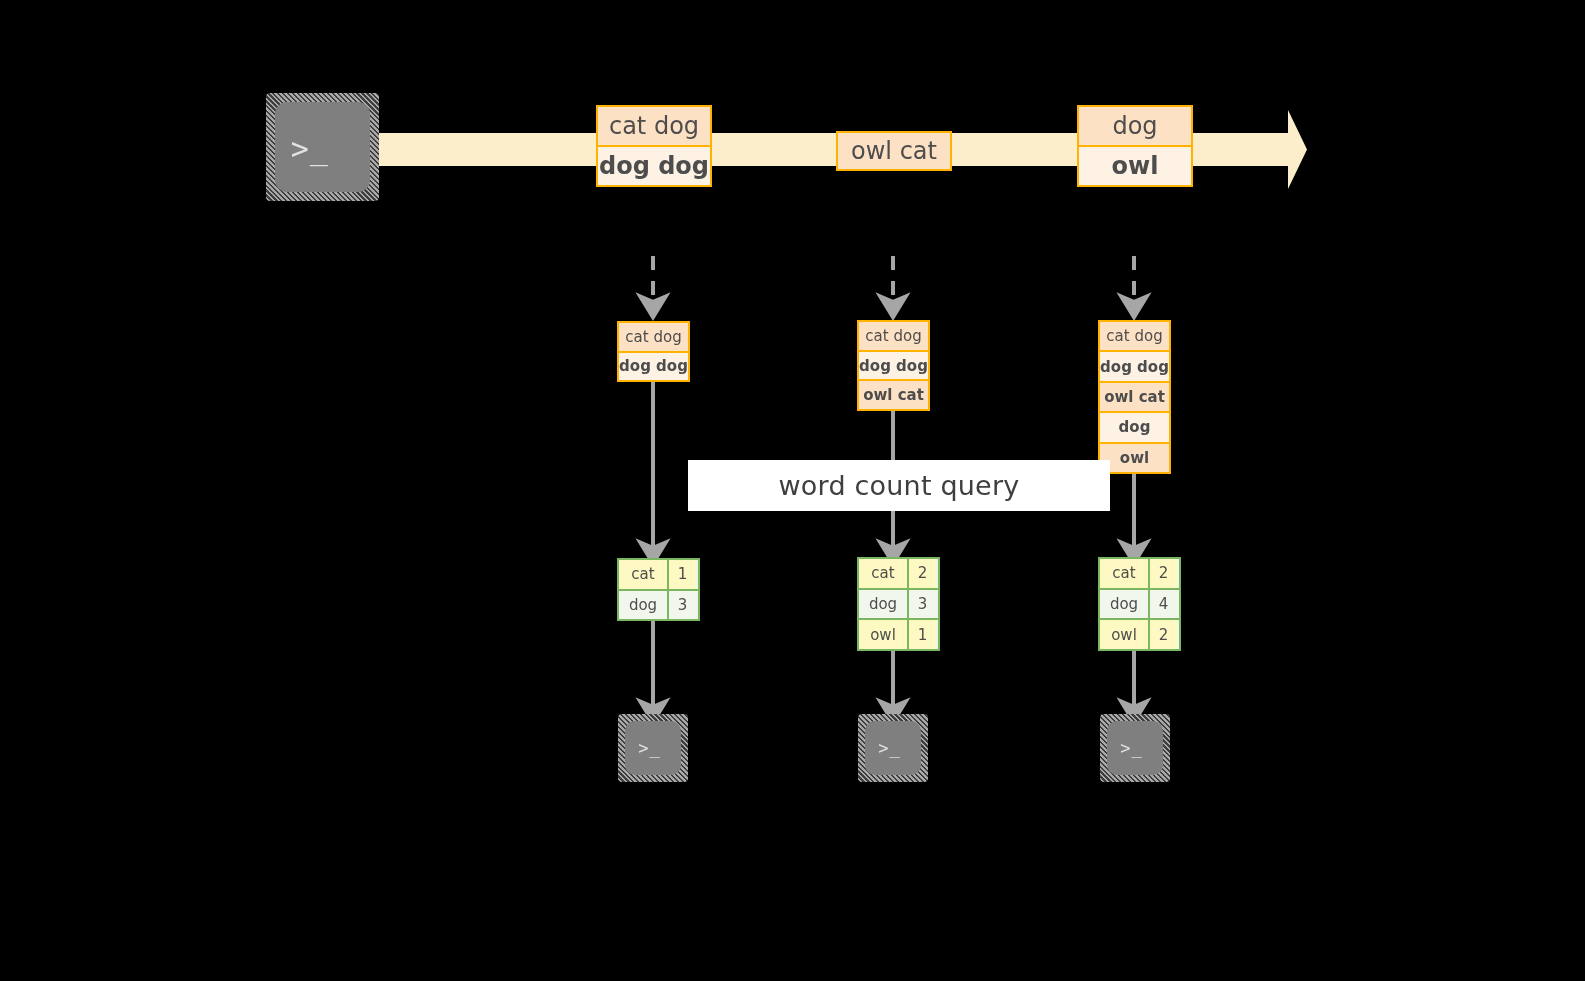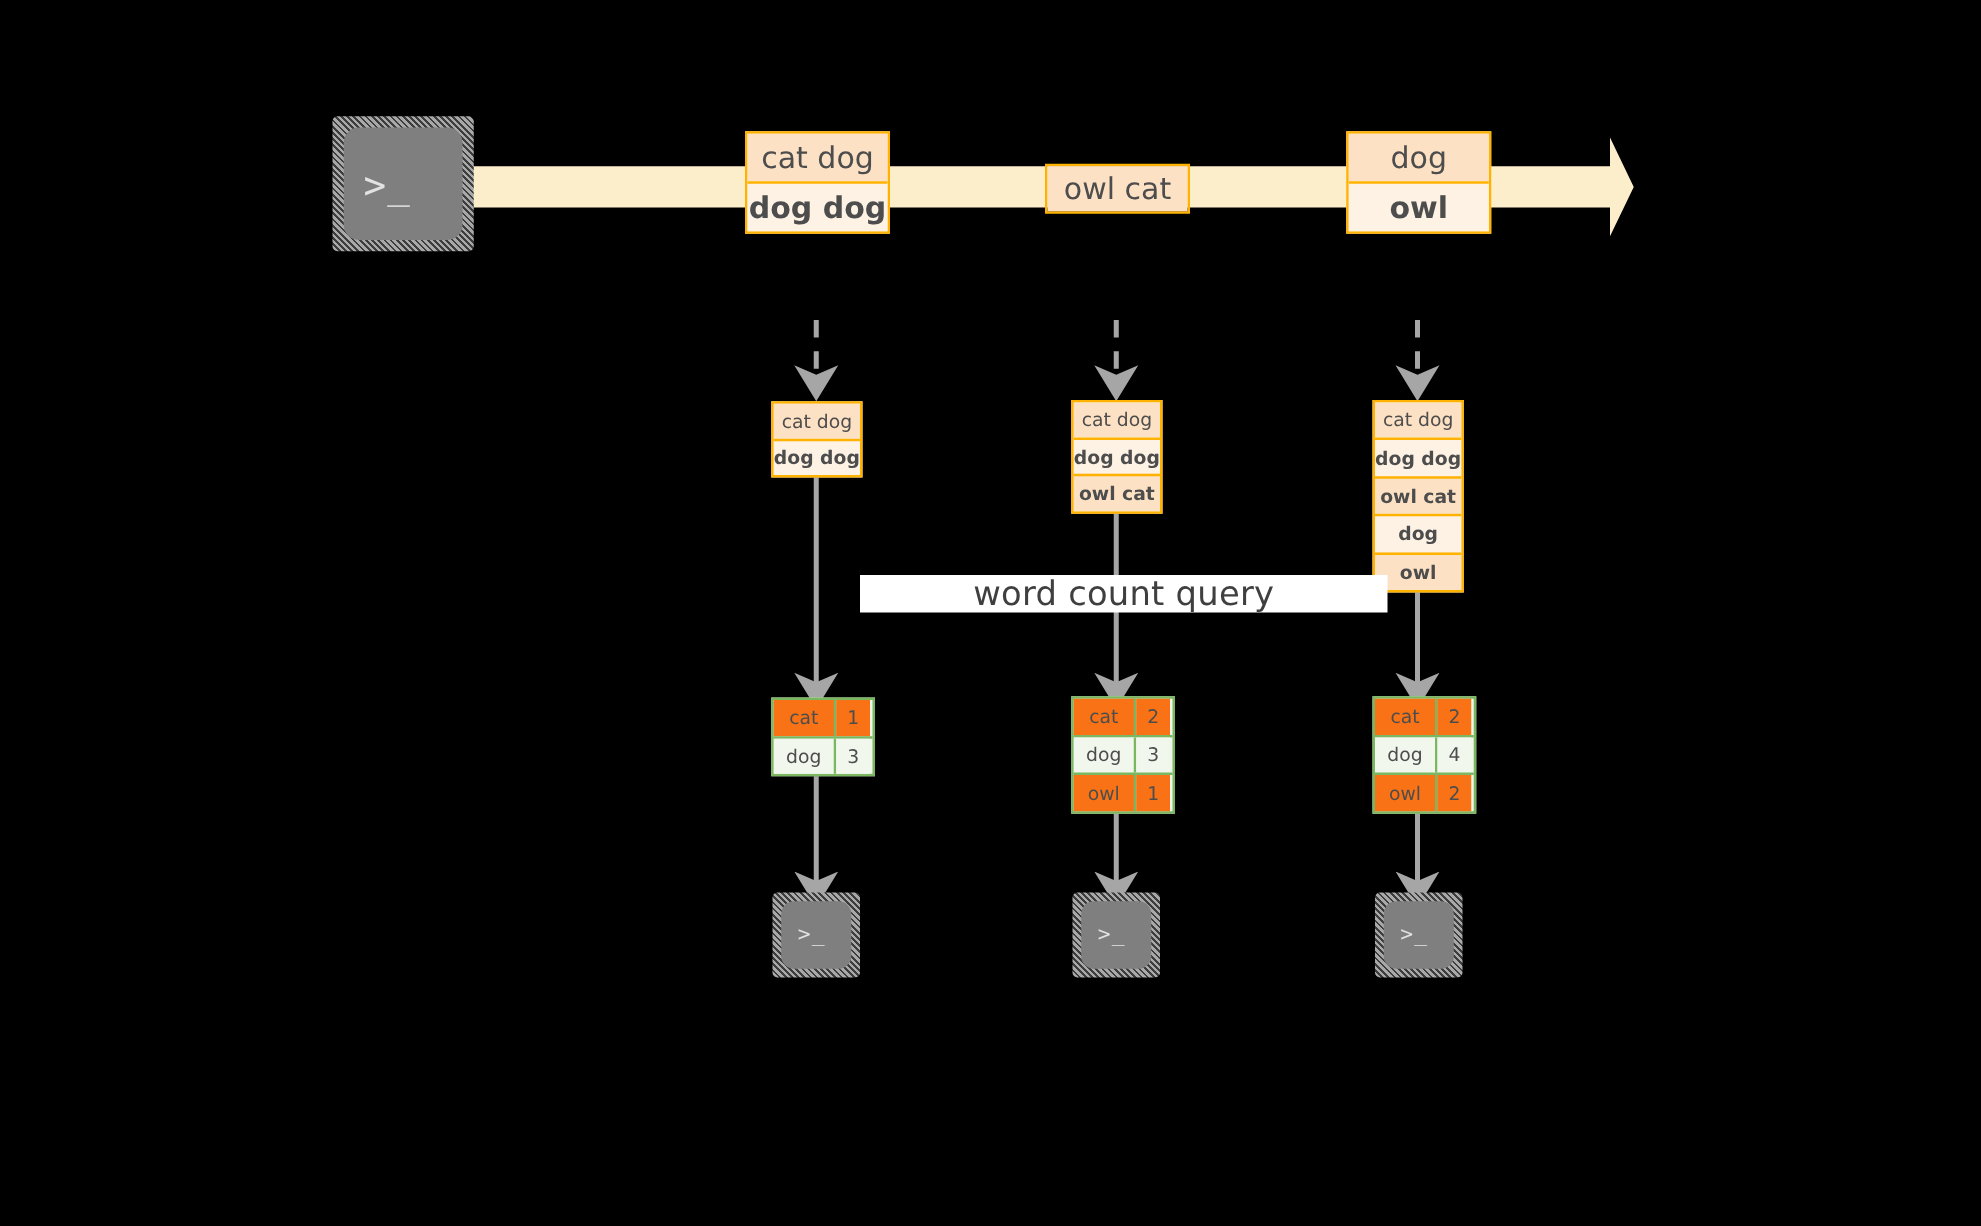--- a/index.html
+++ b/index.html
@@ -106,21 +106,21 @@
     color: #4d4d4d;
   }
   .restable .trow + .trow { border-top: 2px solid #7bb661; }
   .restable .trow .c {
     box-sizing: border-box;
     display: flex;
     align-items: center;
     justify-content: center;
     background: #f2f7ee;
   }
-  .restable .trow.alt .c { background: #f97316; }
+  .restable .trow.alt .c { background: #fef9c3; }
   .restable .trow .c.word { width: 50px; border-right: 2px solid #7bb661; }
   .restable .trow .c.cnt  { width: 27px; }
 
   
   .queryband {
     position: absolute;
     background: #ffffff;
     display: flex;
     align-items: center;
     justify-content: center;
@@ -246,17 +246,17 @@
       <div class="c word">owl</div>
       <div class="c cnt">2</div>
     </div>
   </div>
 
   <div class="terminal small" style="left:1100px; top:714px; width:70px; height:68px;">
     <div class="screen"></div>
     <div class="glyph">&gt;_</div>
   </div>
 
-  <div class="queryband" style="left:688px; top:460px; width:422px; height:30px;">
+  <div class="queryband" style="left:688px; top:460px; width:422px; height:51px;">
     <span class="qlabel">word count query</span>
   </div>
 
 </div>
 
 </body></html>

